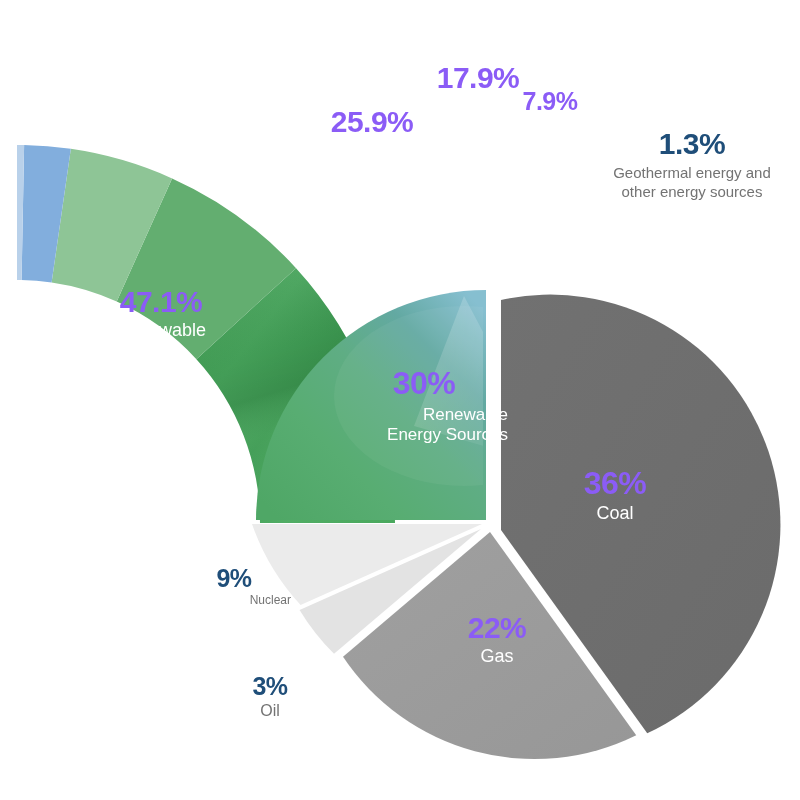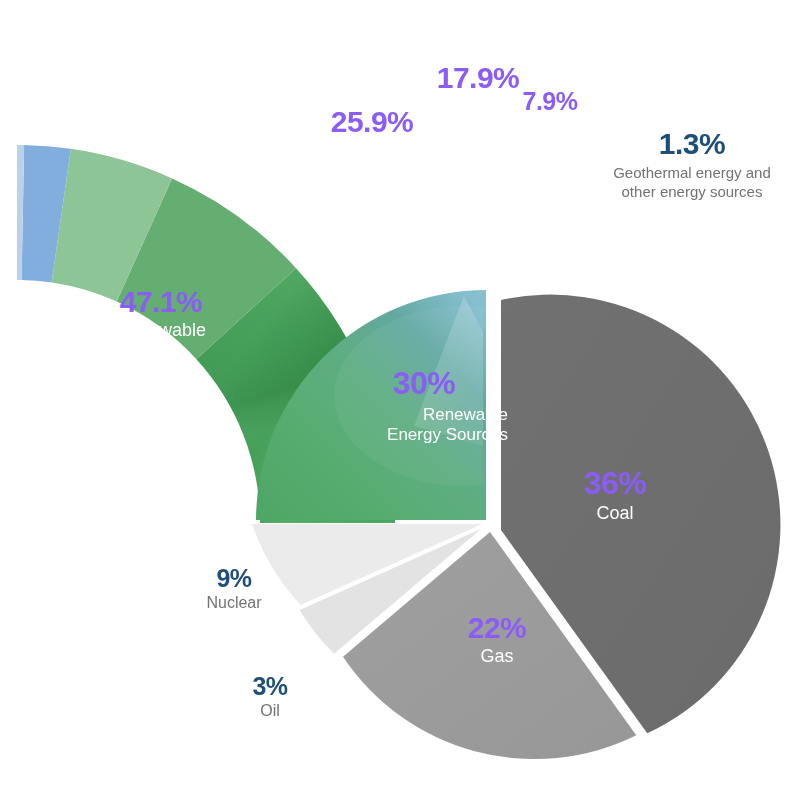--- a/index.html
+++ b/index.html
@@ -85,21 +85,21 @@
   #lab-coal       { left: 549px; top: 466px; width: 132px; }
   #lab-coal .pct  { font-size: 32px; }
   #lab-coal .nm   { font-size: 18px; margin-top: 3px; }
 
   #lab-gas        { left: 434px; top: 612px; width: 126px; }
   #lab-gas .pct   { font-size: 30px; }
   #lab-gas .nm    { font-size: 18px; margin-top: 3px; }
 
   #lab-nuclear      { left: 177px; top: 565px; width: 114px; }
   #lab-nuclear .pct { font-size: 25px; }
-  #lab-nuclear .nm  { font-size: 16px; margin-top: 2px; }
+  #lab-nuclear .nm  { font-size: 12px; margin-top: 2px; text-align: right; }
 
   #lab-oil        { left: 219px; top: 673px; width: 102px; }
   #lab-oil .pct   { font-size: 25px; }
   #lab-oil .nm    { font-size: 16px; margin-top: 2px; }
 </style>
 </head>
 <body>
 
 <div id="infographic">
 

